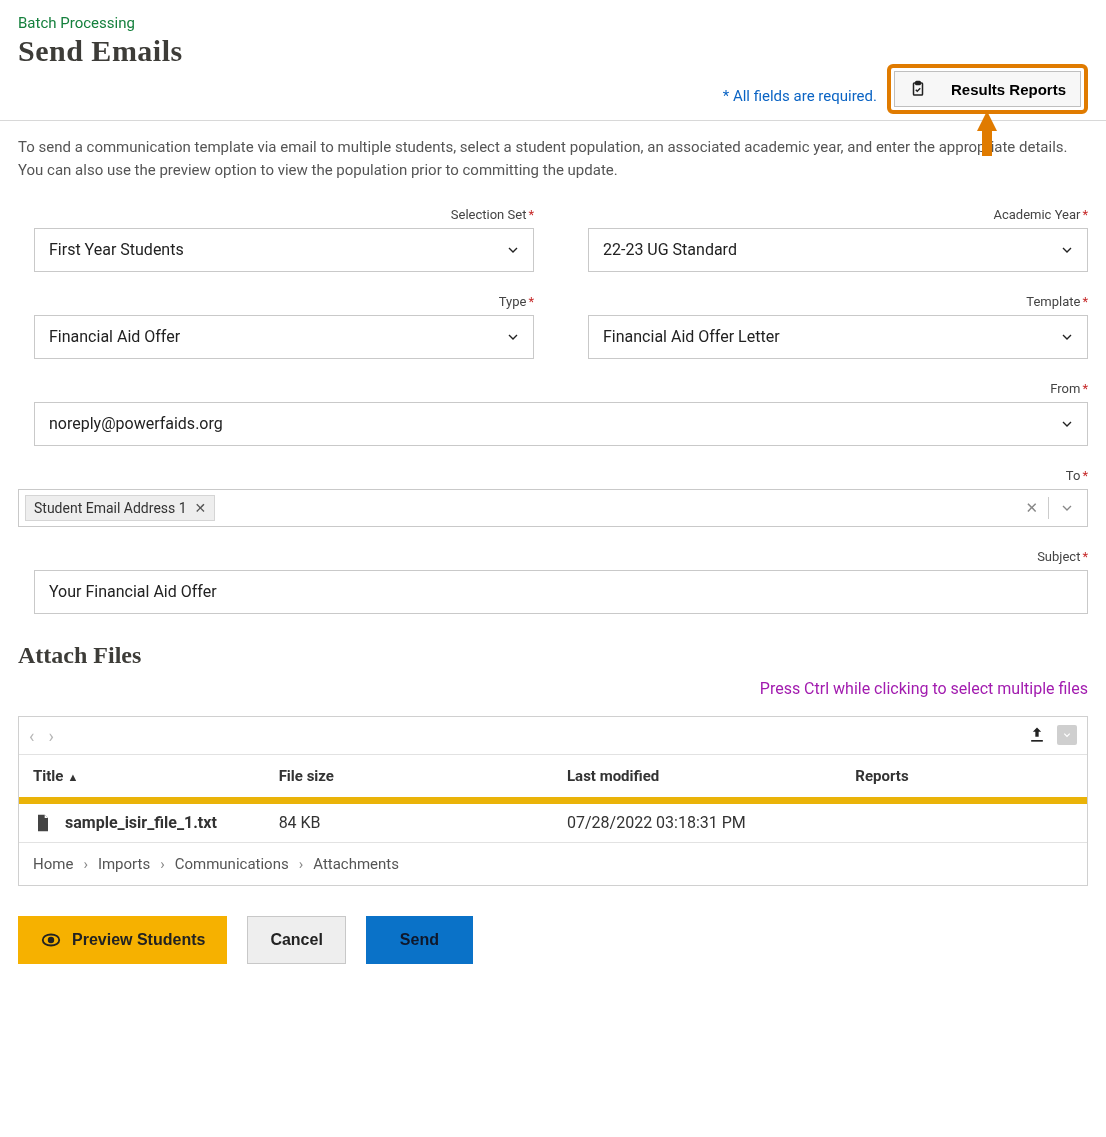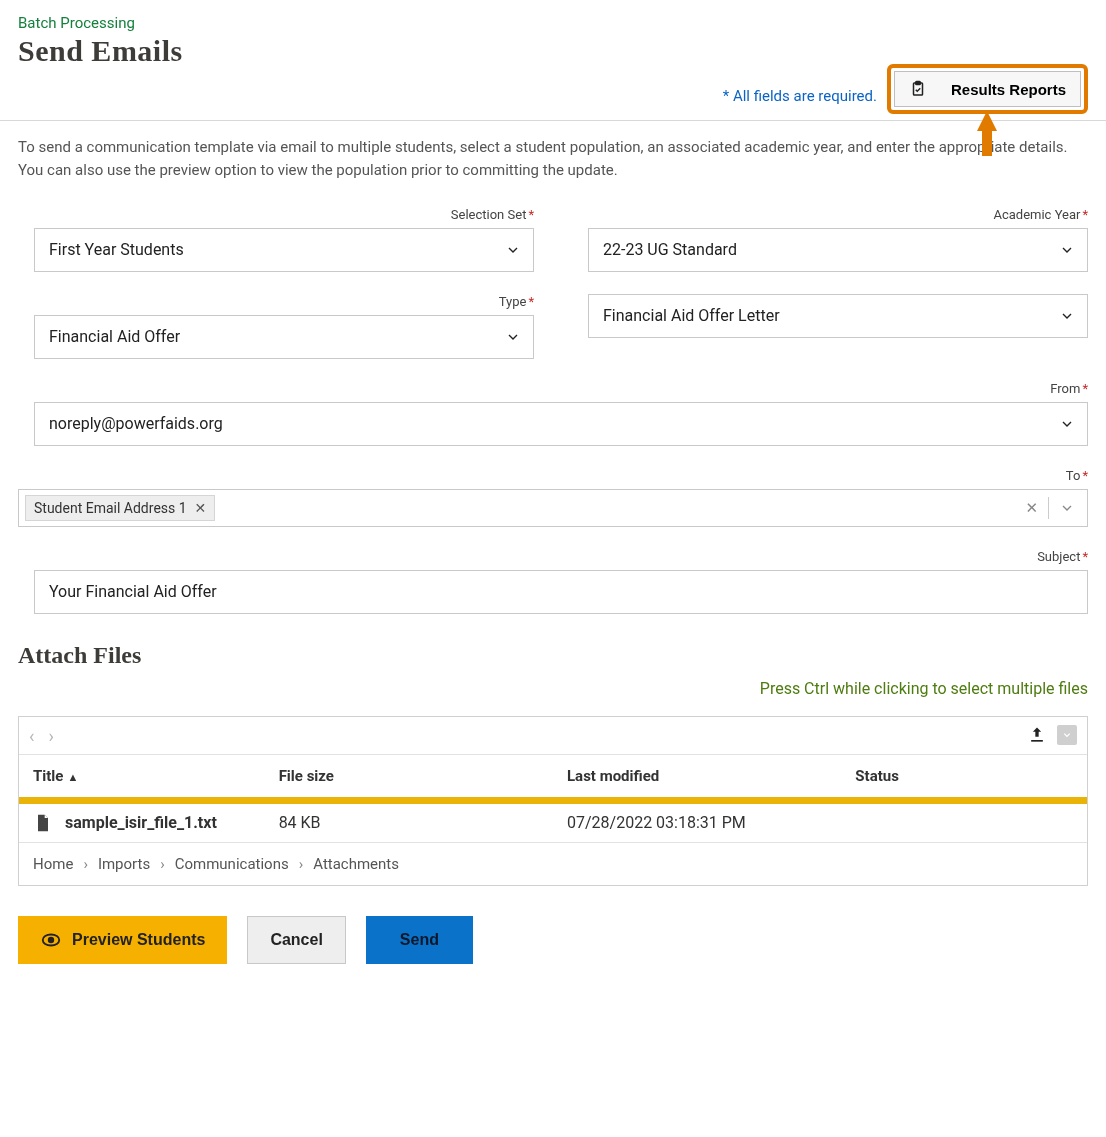--- a/index.html
+++ b/index.html
@@ -131,21 +131,21 @@
   .chip .x { cursor: pointer; color: #555; font-size: 14px; }
   .multi-right {
     margin-left: auto;
     display: flex;
     align-items: center;
     gap: 10px;
     color: #888;
     padding-right: 6px;
   }
   .multi-right .sep { width:1px; height:22px; background:#ccc; }
-  .hint { text-align: right; color: #4d7c0f; margin-top: 10px; font-size: 16px; }
+  .hint { text-align: right; color: #a21caf; margin-top: 10px; font-size: 16px; }
   .file-panel {
     border: 1px solid #d0d0d0;
     margin-top: 18px;
   }
   .file-toolbar {
     display: flex;
     align-items: center;
     padding: 8px 10px;
     gap: 14px;
     border-bottom: 1px solid #e2e2e2;
@@ -265,20 +265,23 @@
       <span>Financial Aid Offer</span>
       <span class="chev">
         <svg width="16" height="16" viewBox="0 0 24 24">
             <path d="M6 9l6 6 6-6" fill="none" stroke="#222" stroke-width="2"></path>
           </svg>
       </span>
     </div>
   </div>
 
   <div class="field">
+    <div class="label">
+      <span>Template</span><span class="req">*</span>
+    </div>
     <div class="control">
       <span>Financial Aid Offer Letter</span>
       <span class="chev">
         <svg width="16" height="16" viewBox="0 0 24 24">
             <path d="M6 9l6 6 6-6" fill="none" stroke="#222" stroke-width="2"></path>
           </svg>
       </span>
     </div>
   </div>
 
@@ -351,21 +354,21 @@
   </div>
 
   <table class="files">
     <thead>
       <tr>
         <th style="width:23%">
           <span>Title</span><span class="sort-caret">▲</span>
         </th>
         <th style="width:27%">File size</th>
         <th style="width:27%">Last modified</th>
-        <th>Status</th>
+        <th>Reports</th>
       </tr>
     </thead>
     <tbody>
       <tr>
         <td>
           <span class="file-name">
             <span>
               <svg width="20" height="20" viewBox="0 0 24 24">
                   <path d="M6 2h8l4 4v16H6V2z" fill="#444"></path>
                   <path d="M14 2v4h4" fill="#fff"></path>

